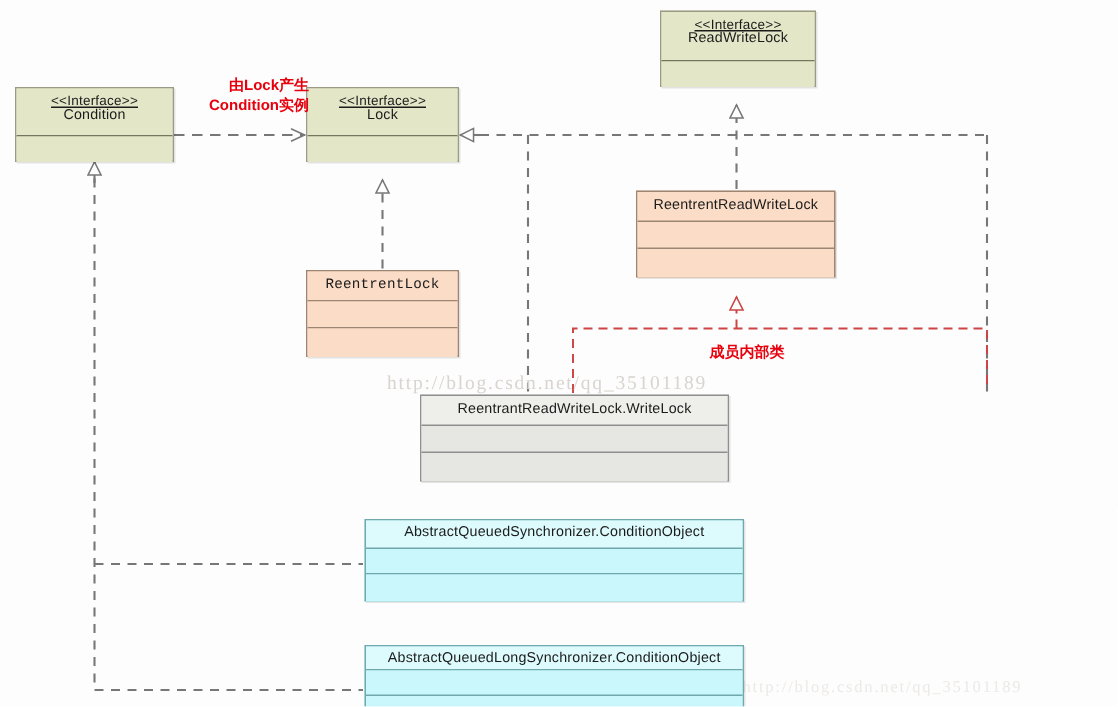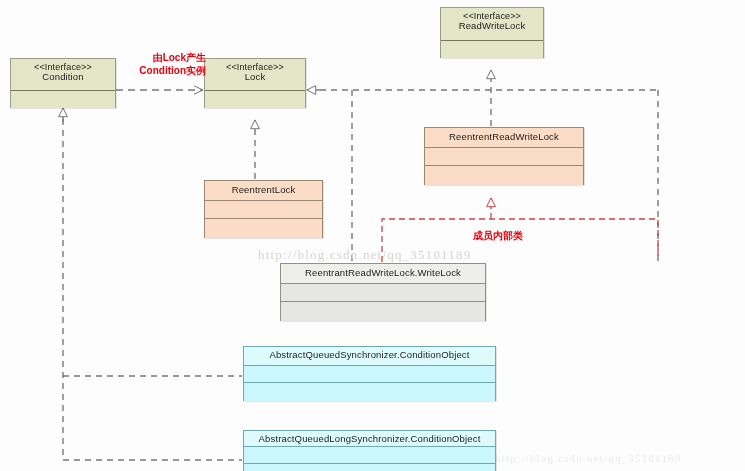--- a/index.html
+++ b/index.html
@@ -42,20 +42,21 @@
     line-height: 1.15;
     padding: 3px 4px 4px 4px;
     border-bottom: 1px solid #8a8a8a;
     font-size: 9.5px;
     letter-spacing: 0.15px;
     white-space: nowrap;
   }
   .uml .hdr .stereo {
     display: block;
     font-size: 9px;
+    text-decoration: underline;
   }
   .uml .hdr .nm {
     display: block;
     font-size: 9.5px;
   }
   .uml .comp {
     box-sizing: border-box;
     border-bottom: 1px solid #8a8a8a;
   }
   .uml .comp.last { border-bottom: none; }
@@ -165,29 +166,29 @@
   </div>
 
   <div class="uml t-iface" style="left:440px; top:7px; width:104px; height:51px;">
     <div class="hdr" style="height:33px;">
       <span class="stereo">&lt;&lt;Interface&gt;&gt;</span>
       <span class="nm">ReadWriteLock</span>
     </div>
     <div class="comp last" style="height:17px;"></div>
   </div>
 
-  <div class="uml t-impl" style="left:204px; top:180px; width:119px; height:58px;">
+  <div class="uml t-impl" style="left:204px; top:180px; width:102px; height:58px;font-family:Liberation Mono, monospace;">
     <div class="hdr" style="height:20px; padding-top:4px;">
       <span class="nm">ReentrentLock</span>
     </div>
     <div class="comp" style="height:18px;"></div>
     <div class="comp last" style="height:19px;"></div>
   </div>
 
-  <div class="uml t-impl" style="left:424px; top:127px; width:160px; height:58px;">
+  <div class="uml t-impl" style="left:424px; top:127px; width:133px; height:58px;">
     <div class="hdr" style="height:20px; padding-top:4px;">
       <span class="nm">ReentrentReadWriteLock</span>
     </div>
     <div class="comp" style="height:18px;"></div>
     <div class="comp last" style="height:19px;"></div>
   </div>
 
   <div class="uml t-inner" style="left:280px; top:263px; width:206px; height:58px;">
     <div class="hdr" style="height:20px; padding-top:4px;text-align:center;">
       <span class="nm">ReentrantReadWriteLock.WriteLock</span>

